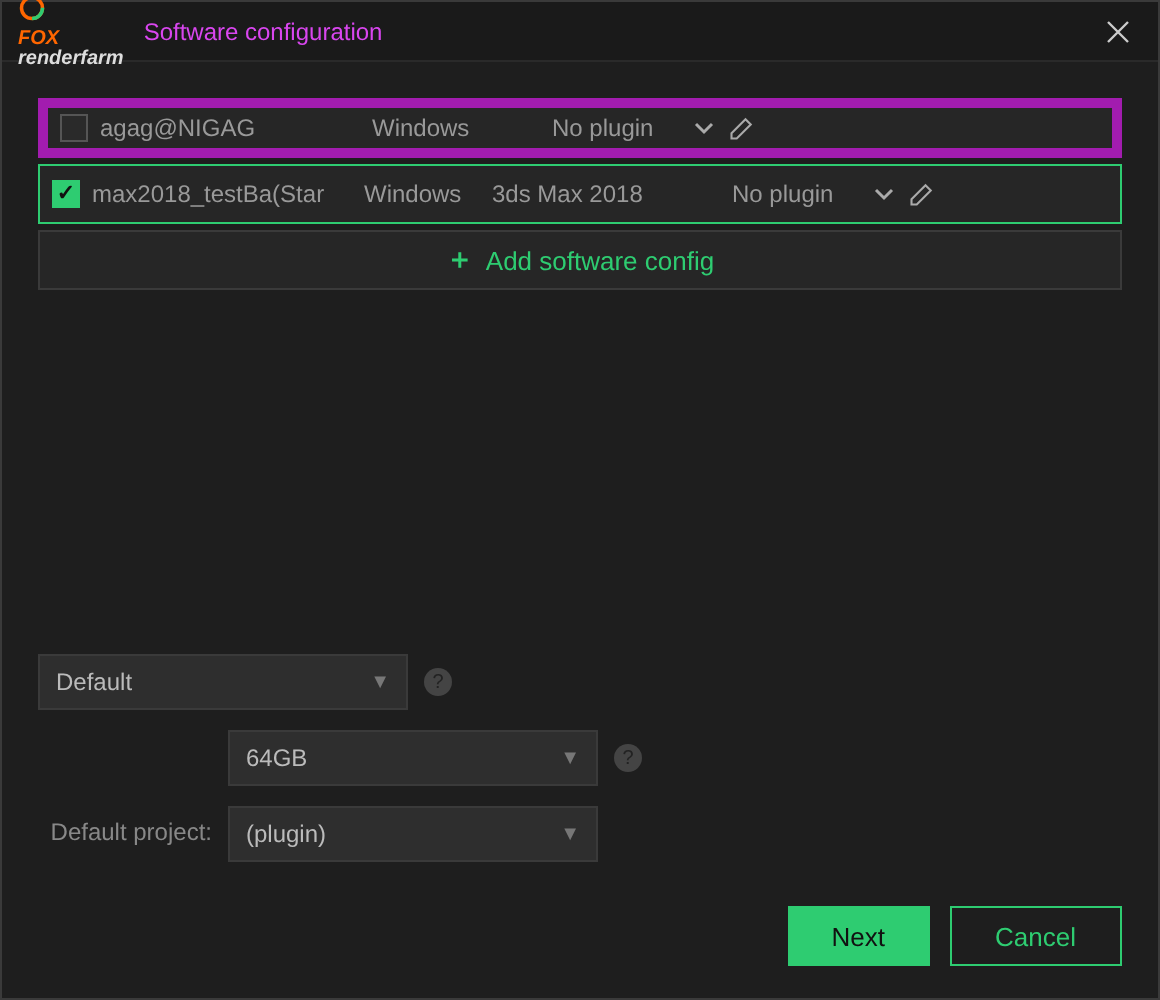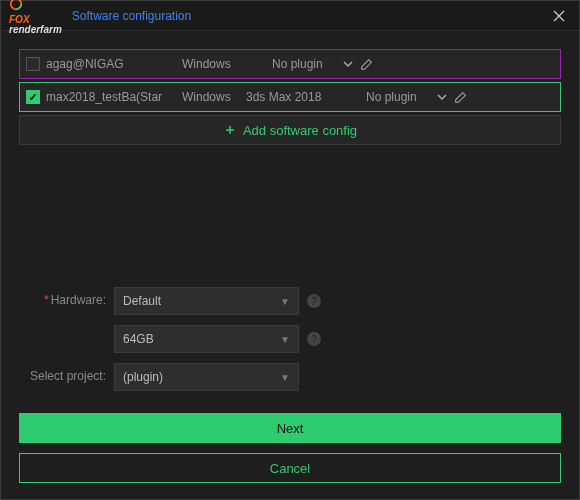--- a/index.html
+++ b/index.html
@@ -4,46 +4,46 @@
 <style>
 * { box-sizing: border-box; margin: 0; padding: 0; font-family: "Segoe UI", Arial, sans-serif; }
 body { width: 580px; height: 500px; background: #1a1a1a; overflow: hidden; }
 .window { width: 100%; height: 100%; background: #1e1e1e; border: 1px solid #3a3a3a; display: flex; flex-direction: column; }
 .titlebar { height: 30px; background: #1a1a1a; display: flex; align-items: center; padding: 0 8px; border-bottom: 1px solid #2a2a2a; }
 .logo { display: flex; gap: 4px; flex-direction: column; }
 .logo-icon { width: 14px; height: 14px; }
 .logo-text { font-size: 11px; color: #ccc; display: flex; flex-direction: column; line-height: 1; }
 .logo-fox { color: #ff6600; font-weight: bold; font-style: italic; font-size: 10px; }
 .logo-rf { color: #ddd; font-weight: bold; font-style: italic; font-size: 10px; }
-.title { color: #3b82f6; font-size: 12px; margin-left: 10px; }
+.title { color: #d946ef; font-size: 12px; margin-left: 10px; }
 .close-btn { margin-left: auto; color: #ccc; font-size: 16px; cursor: pointer; padding: 2px 6px; }
 .content { flex: 1; padding: 18px 18px 12px 18px; display: flex; flex-direction: column; }
 .row { display: flex; align-items: flex-start; margin-bottom: 8px; }
 .label { width: 95px; text-align: right; color: #888; font-size: 12px; padding-top: 6px; padding-right: 8px; flex-shrink: 0; }
 .required::before { content: "*"; color: #d9534f; margin-right: 2px; }
 .config-area { flex: 1; }
-.config-row { display: flex; align-items: center; height: 30px; border: 1px solid #a21caf; background: #262626; margin-bottom: 3px; padding: 0 6px; gap: 6px; font-size: 12px; color: #999; }
+.config-row { display: flex; align-items: center; height: 30px; border: 5px solid #a21caf; background: #262626; margin-bottom: 3px; padding: 0 6px; gap: 6px; font-size: 12px; color: #999; }
 .config-row.selected { border: 1px solid #2ecc71; }
 .checkbox { width: 14px; height: 14px; border: 1px solid #555; background: #2a2a2a; flex-shrink: 0; display: flex; align-items: center; justify-content: center; }
 .checkbox.checked { background: #2ecc71; border-color: #2ecc71; }
 .checkmark { color: #111; font-size: 11px; font-weight: bold; line-height: 1; }
 .cfg-name { width: 130px; overflow: hidden; white-space: nowrap; text-overflow: clip; }
 .cfg-os { width: 58px; }
 .cfg-sw { width: 88px; }
 .cfg-plugin { width: 64px; margin-left: 26px; }
 .chevron { flex-shrink: 0; }
 .edit-icon { flex-shrink: 0; }
 .add-row { display: flex; align-items: center; justify-content: center; height: 30px; border: 1px solid #3a3a3a; background: #262626; color: #2ecc71; font-size: 13px; gap: 6px; cursor: pointer; }
 .plus { color: #2ecc71; font-weight: bold; font-size: 14px; }
 .spacer { flex: 1; }
 .dropdown { display: flex; align-items: center; height: 28px; background: #2e2e2e; border: 1px solid #3a3a3a; padding: 0 8px; width: 185px; color: #bbb; font-size: 12px; justify-content: space-between; cursor: pointer; }
 .dd-caret { color: #777; font-size: 10px; }
 .help { width: 14px; height: 14px; border-radius: 50%; background: #444; color: #222; font-size: 10px; display: flex; align-items: center; justify-content: center; margin-left: 8px; cursor: pointer; }
 .row-inline { display: flex; align-items: center; }
-.footer { display: flex; justify-content: flex-end; gap: 10px; padding: 0 18px 16px 18px; flex-direction: column; }
+.footer { display: flex; justify-content: flex-end; gap: 10px; padding: 0 18px 16px 18px; }
 .btn { height: 30px; padding: 0 22px; font-size: 13px; cursor: pointer; display: flex; align-items: center; justify-content: center; }
 .btn-primary { background: #2ecc71; color: #111; border: none; }
 .btn-secondary { background: transparent; color: #2ecc71; border: 1px solid #2ecc71; }
 svg { display: block; }
 .hardware-block { margin-top: 4px; }
 .hardware-block .row { margin-bottom: 10px; }
 </style>
 </head>
 <body>
 
@@ -107,21 +107,20 @@
           <span>Add software config</span>
         </div>
 
       </div>
     </div>
 
     <div class="spacer"></div>
 
     <div class="hardware-block">
       <div class="row">
-        <div class="label required">Hardware:</div>
         <div class="row-inline">
           <div class="dropdown">
             <span>Default</span>
             <span class="dd-caret">▼</span>
           </div>
           <span class="help">?</span>
         </div>
       </div>
 
       <div class="row">
@@ -129,21 +128,21 @@
         <div class="row-inline">
           <div class="dropdown">
             <span>64GB</span>
             <span class="dd-caret">▼</span>
           </div>
           <span class="help">?</span>
         </div>
       </div>
 
       <div class="row">
-        <div class="label">Select project:</div>
+        <div class="label">Default project:</div>
         <div class="row-inline">
           <div class="dropdown">
             <span>(plugin)</span>
             <span class="dd-caret">▼</span>
           </div>
         </div>
       </div>
     </div>
 
   </div>

